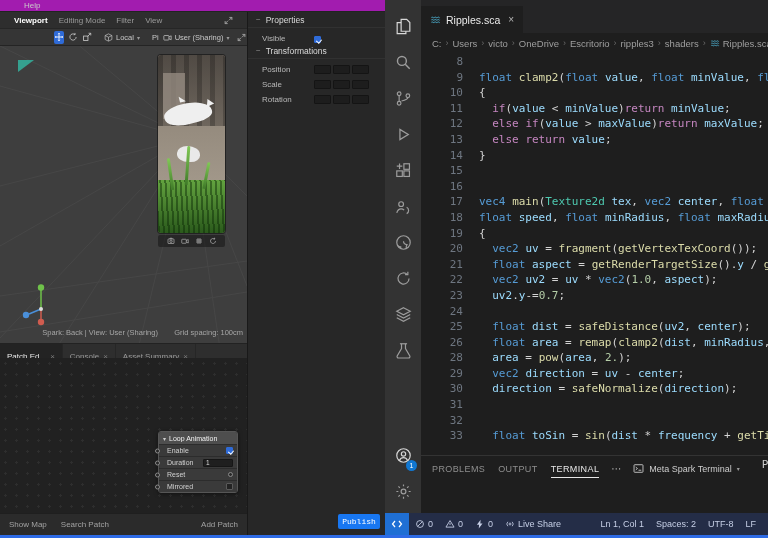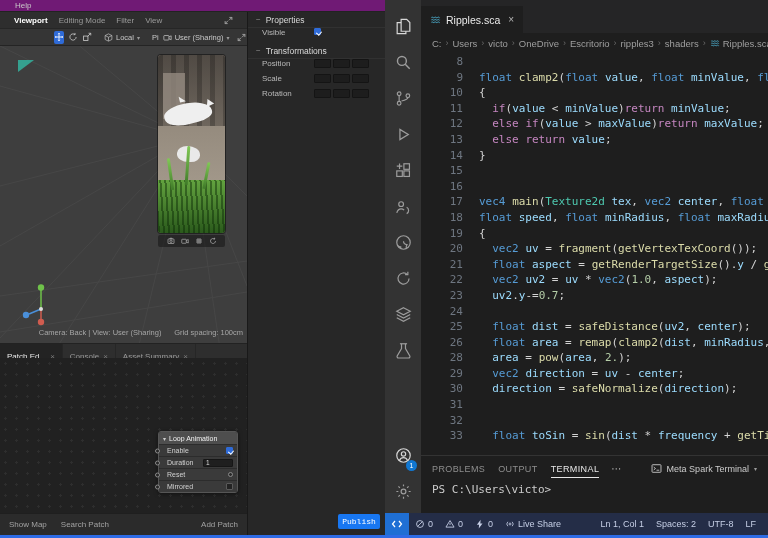--- a/index.html
+++ b/index.html
@@ -5,21 +5,21 @@
   * { margin:0; padding:0; box-sizing:border-box; }
   html,body { width:768px; height:538px; overflow:hidden; background:#000; }
   body { font-family:"Liberation Sans", sans-serif; }
   #root { position:relative; width:768px; height:538px; background:#111; }
   .apps { position:absolute; left:0; top:0; right:0; bottom:3px; display:flex; }
   .spacer { flex:1; }
   svg { display:block; }
 
   
   .spark { width:385px; display:flex; flex-direction:column; background:#2b2b2b; }
-  .spark-menubar { height:12px; display:flex; align-items:center; padding-left:15px; background:#701a75; border-bottom:1px solid #222; }
+  .spark-menubar { height:12px; display:flex; align-items:center; padding-left:24px; background:#a21caf; border-bottom:1px solid #222; }
   .menu-item { font-size:8px; color:#c9c9c9; }
   .spark-body { flex:1; display:flex; min-height:0; }
   .spark-left { width:248px; display:flex; flex-direction:column; min-width:0; border-right:1px solid #191919; }
 
   .vp-tabs { height:17px; background:#2e2e2e; display:flex; align-items:center; padding:0 14px; border-bottom:1px solid #262626; }
   .vp-tabs-list { display:flex; gap:11px; }
   .vp-tab { font-size:8px; color:#9b9b9b; white-space:nowrap; }
   .vp-tab.active { color:#fff; font-weight:bold; }
   .mini-icon { color:#a8a8a8; display:flex; align-items:center; }
   .mini-icon svg { width:9px; height:9px; }
@@ -93,21 +93,21 @@
   .mini-input { width:30px; height:8px; background:#1f1f1f; border:1px solid #161616; border-radius:1px;
     font-size:6.5px; color:#ddd; display:flex; align-items:center; padding:0 2px; }
   .pulse-dot { width:5px; height:5px; border-radius:50%; background:#2a2a2a; border:1px solid #8b8b8b; display:inline-block; }
 
   .spark-footer { height:22px; background:#2b2b2b; border-top:1px solid #1f1f1f; display:flex; align-items:center; gap:14px;
     padding:0 9px; font-size:8px; color:#a2a2a2; }
 
   .spark-props { flex:1; background:#272727; display:flex; flex-direction:column; position:relative; color:#c3c3c3; min-width:0; }
   .props-header { height:16px; display:flex; align-items:center; gap:5px; padding:0 8px; font-size:8.5px; color:#dadada; border-bottom:1px solid #313131; }
   .props-header .minus { color:#8f8f8f; font-size:8px; }
-  .props-row { height:15px; display:flex; align-items:flex-start; padding:0 8px 0 14px; }
+  .props-row { height:15px; display:flex; align-items:flex-end; padding:0 8px 0 14px; }
   .props-label { width:52px; font-size:8px; color:#b9b9b9; white-space:nowrap; }
   .props-value { display:flex; align-items:center; gap:2px; }
   .props-value .field { width:17px; height:9px; background:#1d1d1d; border:1px solid #141414; border-radius:1px; }
   .publish-btn { position:absolute; right:5px; bottom:6px; width:42px; height:15px; background:#1877F2; border:none;
     border-radius:2px; color:#fff; font-size:8px; font-family:Liberation Mono, monospace; display:flex; align-items:center; justify-content:center; }
 
   
   .vscode { flex:1; display:flex; flex-direction:column; background:#1e1e1e; min-width:0; }
   .vs-top { flex:1; display:flex; min-height:0; }
   .activity { width:36px; background:#333333; display:flex; flex-direction:column; align-items:center; padding-top:8px; }
@@ -134,21 +134,21 @@
   .crumb-icon svg { width:10px; height:10px; }
 
   .editor { flex:1; overflow:hidden; background:#1e1e1e; padding-top:1px; }
   .code-line { display:flex; height:15.6px; line-height:15.6px; font-family:"DejaVu Sans Mono","Liberation Mono",monospace;
     font-size:11px; white-space:pre; }
   .gutter { width:52px; padding-right:10px; text-align:right; color:#6e7681; flex-shrink:0; }
   .code { padding-left:6px; overflow:hidden; color:#d4d4d4; }
   .tk-kw { color:#569cd6; } .tk-ct { color:#c586c0; } .tk-fn { color:#dcdcaa; }
   .tk-vr { color:#9cdcfe; } .tk-nm { color:#b5cea8; } .tk-pl { color:#d4d4d4; } .tk-ty { color:#4ec9b0; }
 
-  .panel { height:58px; border-top:1px solid #333; display:flex; flex-direction:column; background:#1e1e1e; }
+  .panel { height:58px; border-top:1px solid #333; display:flex; flex-direction:row; background:#1e1e1e; }
   .panel-header { height:25px; display:flex; align-items:center; gap:12px; padding:0 11px; }
   .panel-tabs { display:flex; gap:13px; }
   .panel-tab { font-size:9px; letter-spacing:.4px; color:#8f8f8f; padding:5px 0 3px; border-bottom:1px solid transparent; }
   .panel-tab.active { color:#e7e7e7; border-bottom-color:#e7e7e7; }
   .panel-more { color:#bdbdbd; font-size:10px; }
   .panel-right { margin-left:auto; display:flex; align-items:center; gap:5px; color:#cccccc; }
   .term-icon svg { width:11px; height:11px; }
   .profile-label { font-size:9px; white-space:nowrap; }
   .terminal-line { font-family:"DejaVu Sans Mono","Liberation Mono",monospace; font-size:11px; color:#cccccc; padding:2px 0 0 11px; white-space:pre; }
 
@@ -302,21 +302,21 @@
                 <circle cx="21" cy="6.5" r="3.2" fill="#6fc24a"></circle>
                 <line x1="21" y1="28" x2="21" y2="39" stroke="#d05c4f" stroke-width="1.5"></line>
                 <circle cx="21" cy="41" r="3.2" fill="#d05c4f"></circle>
                 <line x1="21" y1="28" x2="9" y2="33" stroke="#4a8fd9" stroke-width="1.5"></line>
                 <circle cx="6" cy="34" r="3.2" fill="#4a8fd9"></circle>
                 <circle cx="21" cy="28" r="2" fill="#dddddd"></circle>
               </svg>
             </div>
 
             <div class="vp-overlay-text">
-              <span class="center">Camera: Back | View: User (Sharing)</span>
+              <span class="center">Spark: Back | View: User (Sharing)</span>
               <span class="right">Grid spacing: 100cm</span>
             </div>
           </div>
 
           <div class="patch-tabs">
               <div class="patch-tab active">
                 <span>Patch Ed...</span>
                 <span class="x">×</span>
               </div>
               <div class="patch-tab">

